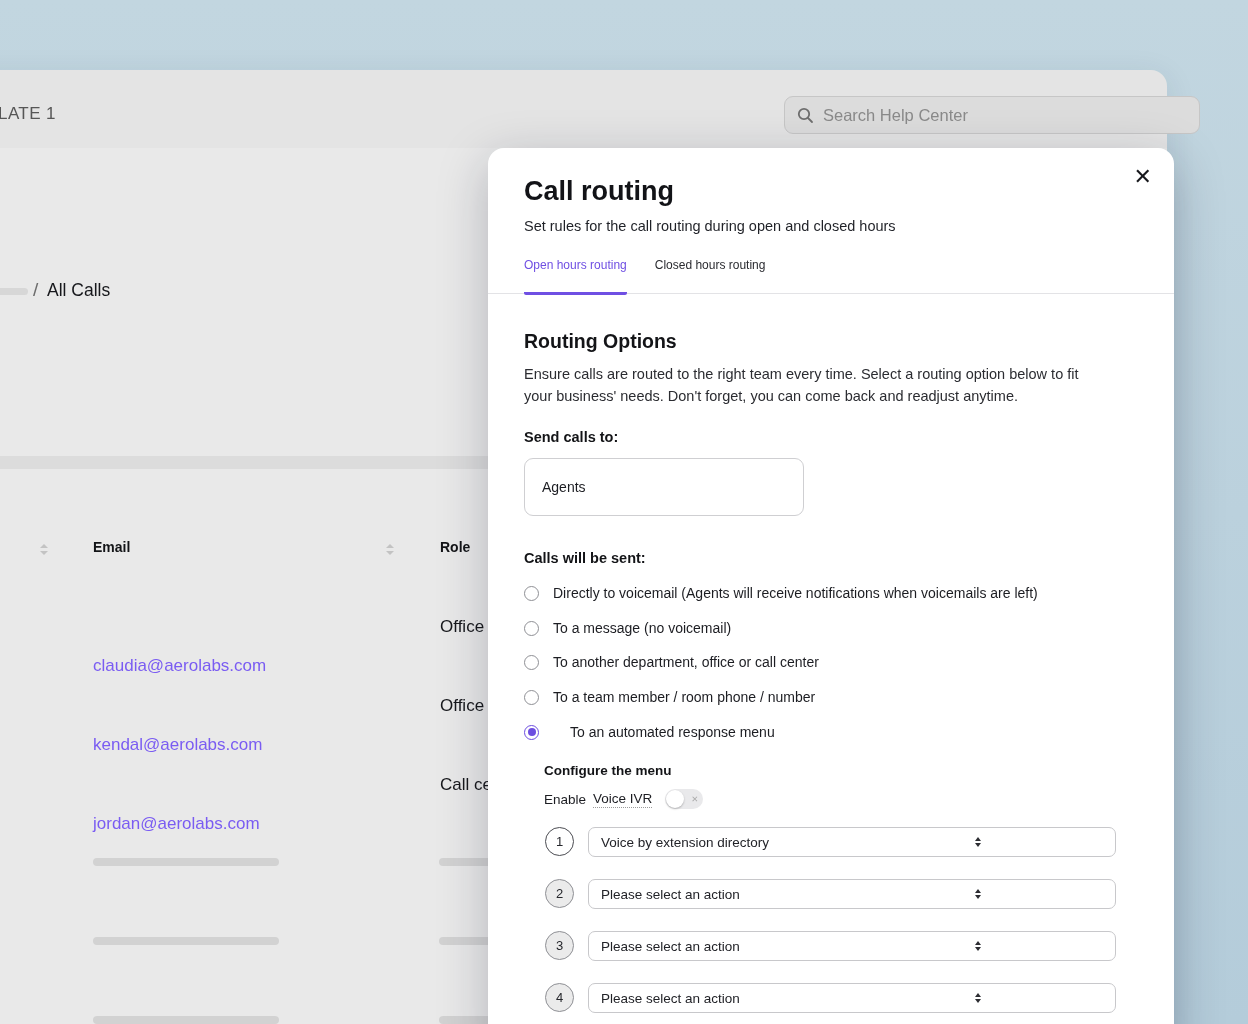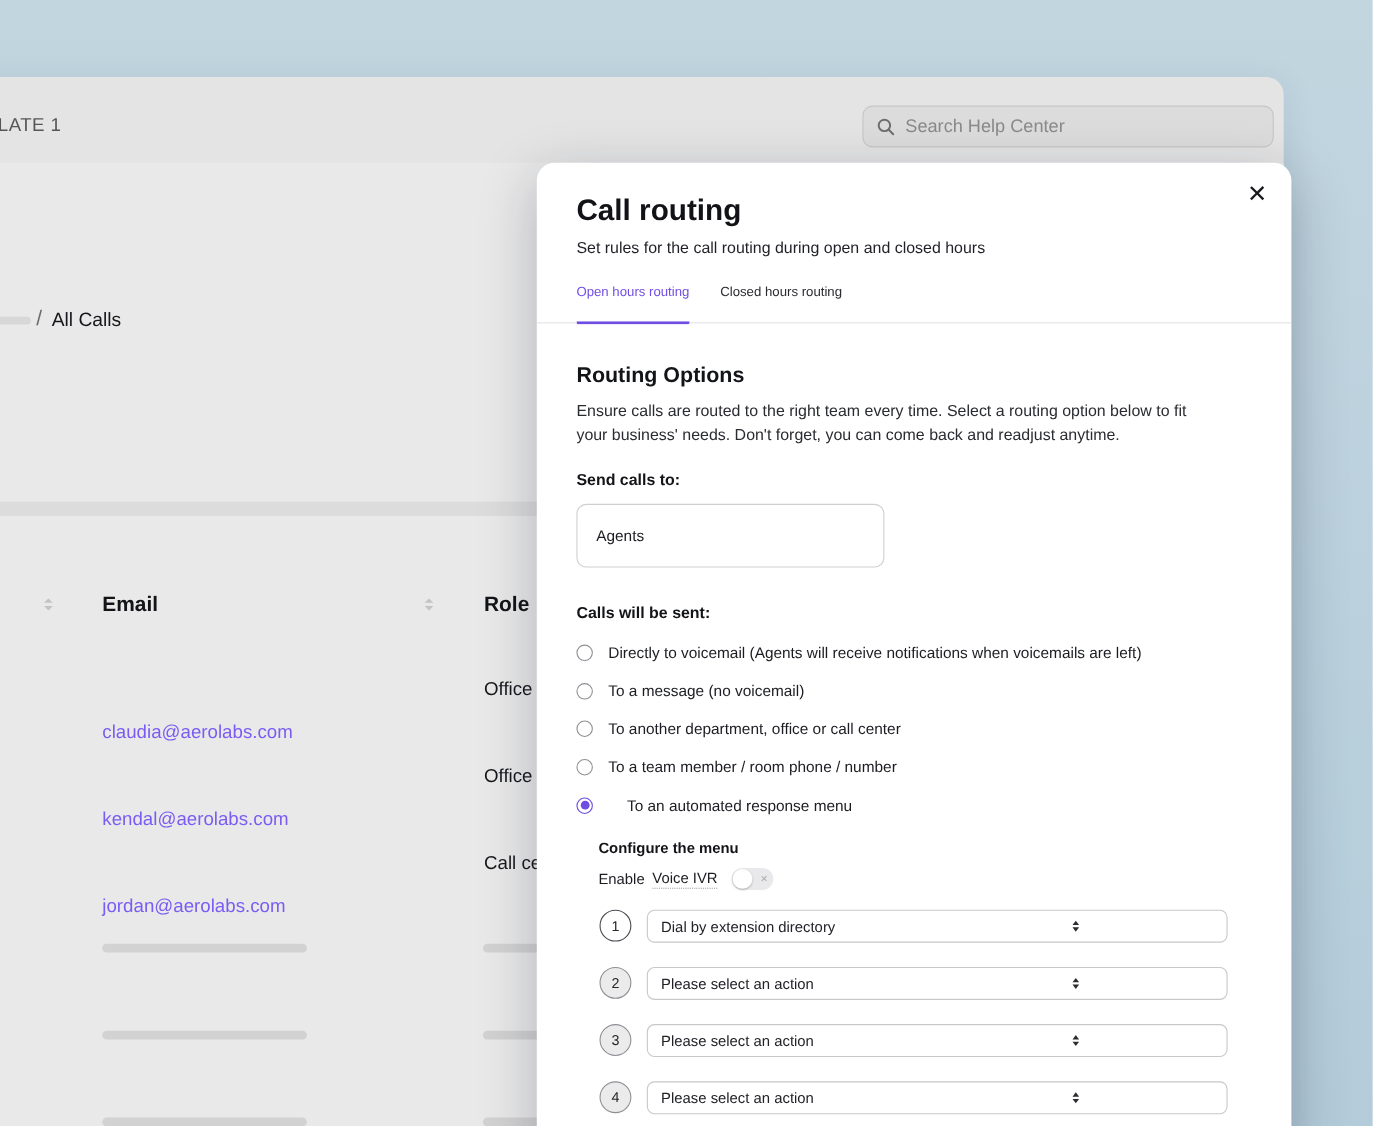--- a/index.html
+++ b/index.html
@@ -9,35 +9,35 @@
   .stage { position:relative; width:1248px; height:1024px; overflow:hidden;
            background:linear-gradient(180deg,#c2d6e0 0%, #b4ccda 100%); }
 
   
   .app-window { position:absolute; left:-40px; top:70px; width:1207px; height:1000px;
                 background:#e4e4e4; border-radius:0 16px 0 0;
                 box-shadow:0 6px 30px rgba(30,50,70,.10); }
   .app-content { position:absolute; left:40px; top:78px; right:0; bottom:0; background:#e9e9e9; }
   .template-label { position:absolute; left:0; top:34px; font-size:17px; color:#565656;
                     letter-spacing:.4px; white-space:nowrap; }
-  .search-box { position:absolute; left:824px; top:26px; width:374px; height:38px;
+  .search-box { position:absolute; left:824px; top:26px; width:416px; height:38px;
                 background:#dcdcdc; border:1.5px solid #c6c6c6; border-radius:9px;
                 display:flex; align-items:center; gap:9px; padding:0 12px; cursor:text; }
   .search-box span { font-size:16.5px; color:#8a8a8a; }
 
   .breadcrumb { position:absolute; left:0; top:131px; height:24px; }
   .crumb-skeleton { position:absolute; left:-30px; top:9px; width:58px; height:7px;
                     border-radius:4px; background:#d7d7d7; }
   .crumb-sep { position:absolute; left:33px; top:0; font-size:19px; color:#6b6b6b; }
   .crumb-current { position:absolute; left:47px; top:1px; font-size:17.5px; color:#17181c; white-space:nowrap; }
 
   .divider-band { position:absolute; left:0; top:308px; width:100%; height:13px; background:#dcdcdc; }
 
   .bg-table { position:absolute; left:0; top:321px; right:0; bottom:0; }
-  .col-head { position:absolute; font-size:19px; font-weight:700; color:#131417; white-space:nowrap; }
+  .col-head { position:absolute; font-size:14px; font-weight:700; color:#131417; white-space:nowrap; }
   .sort-icon { position:absolute; display:flex; flex-direction:column; align-items:center; gap:3px; }
   .sort-icon i { display:block; width:0; height:0; border-left:4px solid transparent; border-right:4px solid transparent; }
   .sort-icon .up { border-bottom:4px solid #c3c3c3; }
   .sort-icon .down { border-top:4px solid #c3c3c3; }
   .email-link { position:absolute; left:93px; font-size:17px; color:#7a5cf2; white-space:nowrap; cursor:pointer;margin-top:39px; }
   .role-cell { position:absolute; left:440px; font-size:17px; color:#17181c; white-space:nowrap; }
   .skel { position:absolute; height:8px; border-radius:4px; background:#d2d2d2; }
 
   
   .modal { position:absolute; left:488px; top:148px; width:686px; height:900px;
@@ -199,21 +199,21 @@
       <span class="term">Voice IVR</span>
       <span class="toggle">
         <span class="knob"></span>
         <span class="toggle-x">✕</span>
       </span>
     </div>
 
     <div class="menu-row" style="top:679px;">
       <span class="num-circle first">1</span>
       <span class="action-select">
-        <span>Dial by extension directory</span>
+        <span>Voice by extension directory</span>
         <span class="updown">
             <i class="up"></i>
             <i class="down"></i>
           </span>
       </span>
     </div>
     <div class="menu-row" style="top:731px;">
       <span class="num-circle rest">2</span>
       <span class="action-select">
         <span>Please select an action</span>

